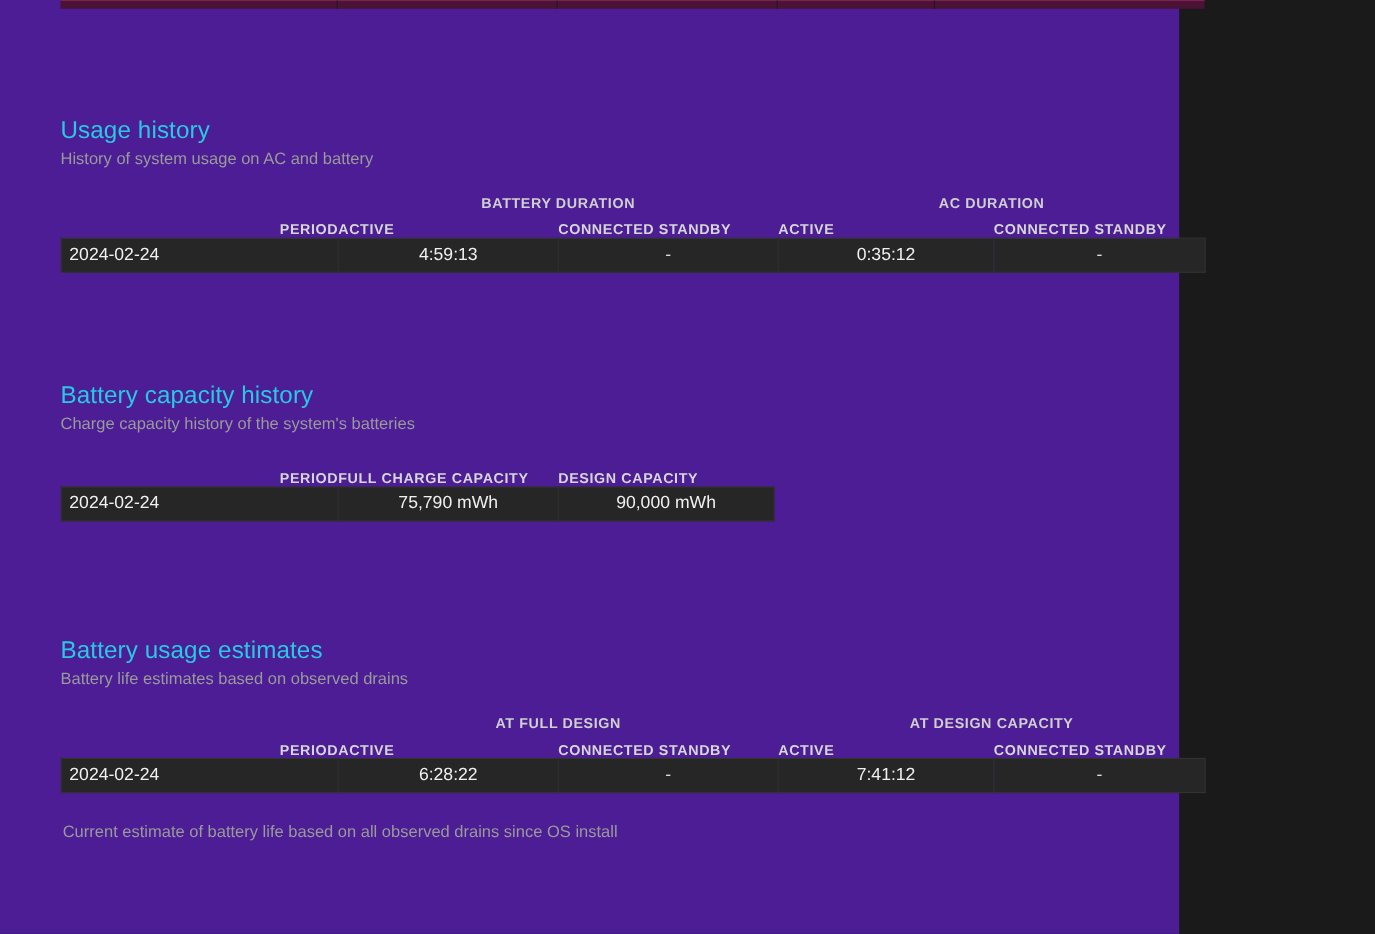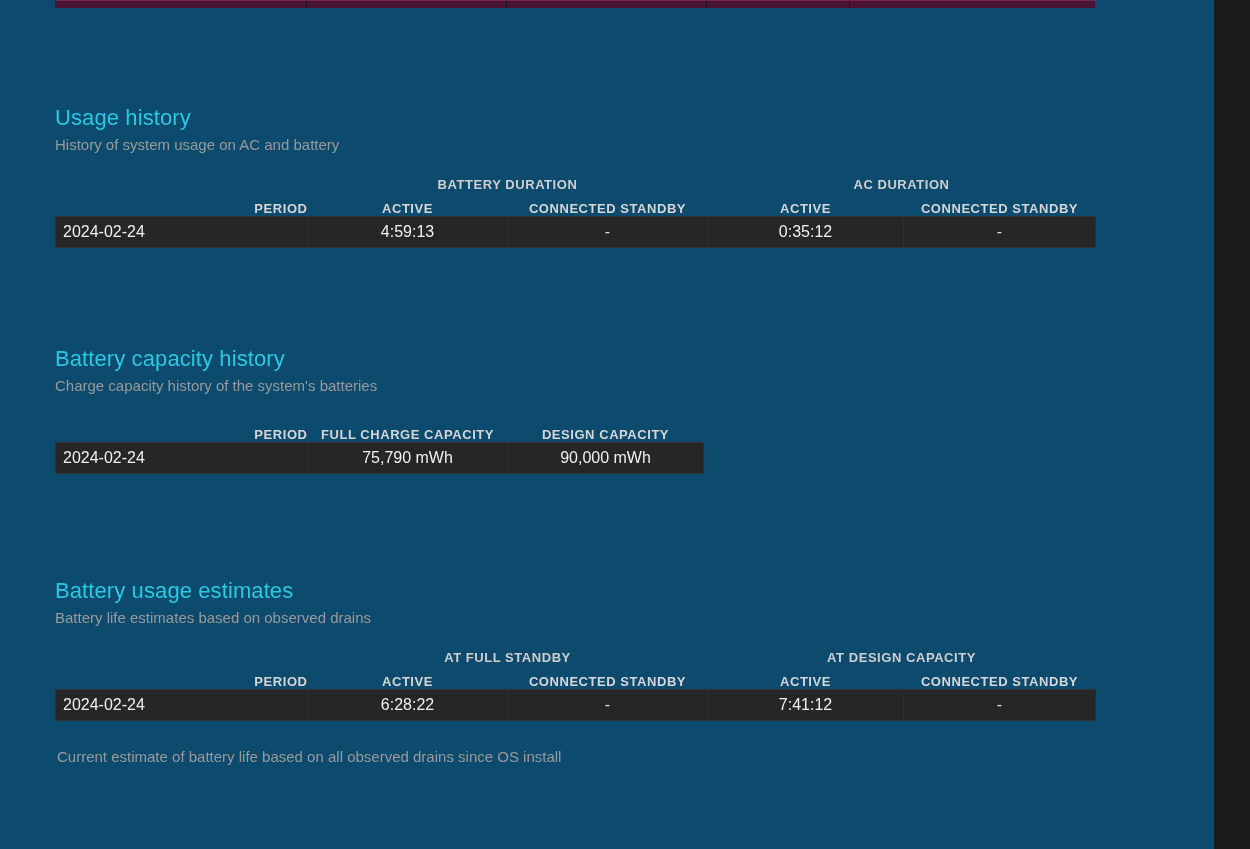--- a/index.html
+++ b/index.html
@@ -11,23 +11,23 @@
     overflow: hidden;
   }
   body {
     font-family: "Liberation Sans", sans-serif;
     color: #e8e8e8;
     -webkit-font-smoothing: antialiased;
   }
 
   .page {
     position: relative;
-    width: 1214px;
+    width: 1072px;
     height: 849px;
-    background: #0c4a6e;
+    background: #4c1d95;
   }
 
   
   .top-strip {
     position: absolute;
     left: 55px;
     top: 0;
     width: 1040px;
     height: 8px;
     display: flex;
@@ -90,21 +90,21 @@
     padding-bottom: 2px;
     white-space: nowrap;
   }
   .grp-row th.blank { background: transparent; }
 
   .hdr-row th {
     font-size: 13px;
     font-weight: bold;
     color: #d6d6d6;
     letter-spacing: 0.55px;
-    text-align: center;
+    text-align: left;
     height: 24px;
     vertical-align: bottom;
     padding-bottom: 3px;
     white-space: nowrap;
   }
   .hdr-row th.left {
     text-align: right;
     padding-left: 6px;
   }
 
@@ -223,21 +223,21 @@
       <colgroup>
         <col style="width:252px">
           <col style="width:200px">
           <col style="width:200px">
           <col style="width:196px">
           <col style="width:192px">
       </colgroup>
       <thead>
         <tr class="grp-row">
           <th class="blank"></th>
-          <th colspan="2">AT FULL STANDBY</th>
+          <th colspan="2">AT FULL DESIGN</th>
           <th colspan="2">AT DESIGN CAPACITY</th>
         </tr>
         <tr class="hdr-row">
           <th class="left">PERIOD</th>
           <th>ACTIVE</th>
           <th>CONNECTED STANDBY</th>
           <th>ACTIVE</th>
           <th>CONNECTED STANDBY</th>
         </tr>
       </thead>

